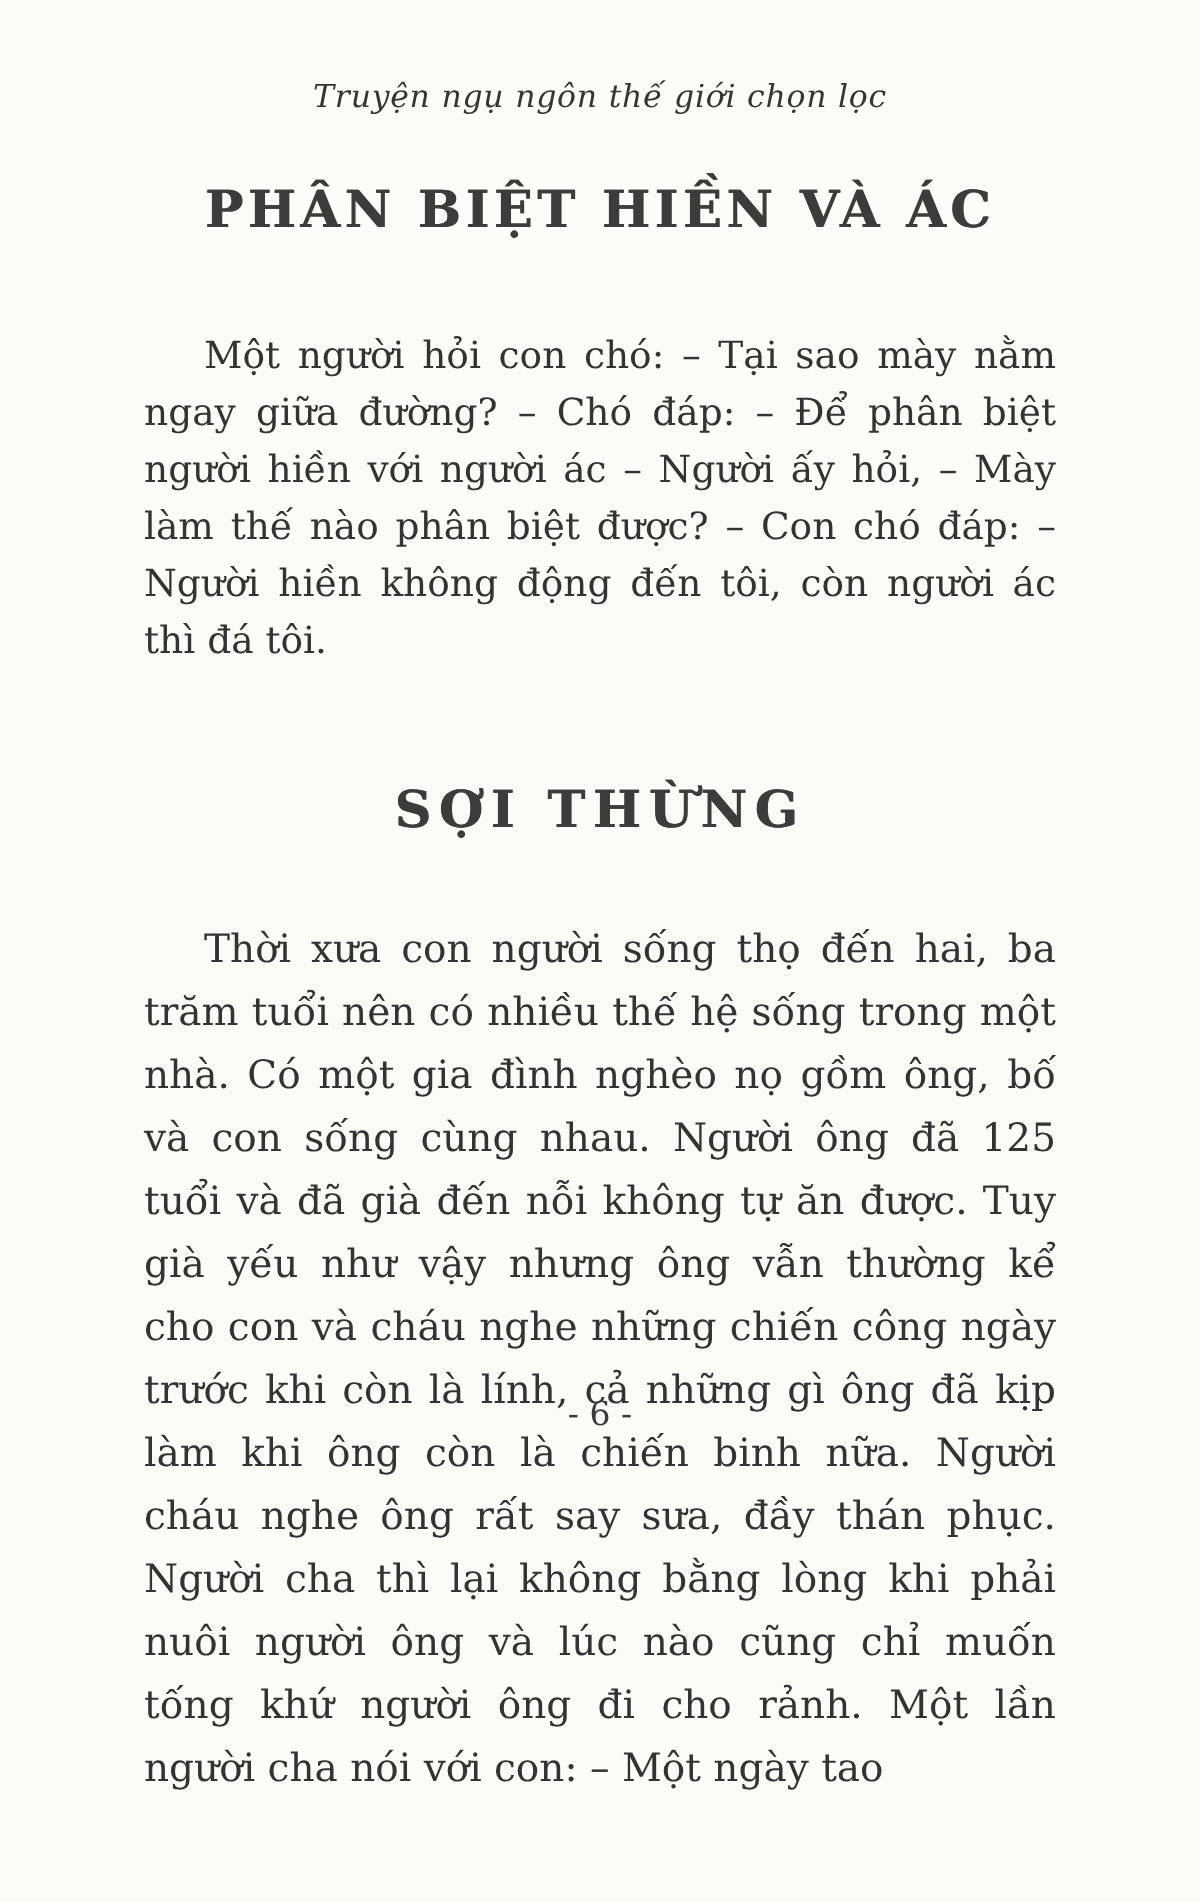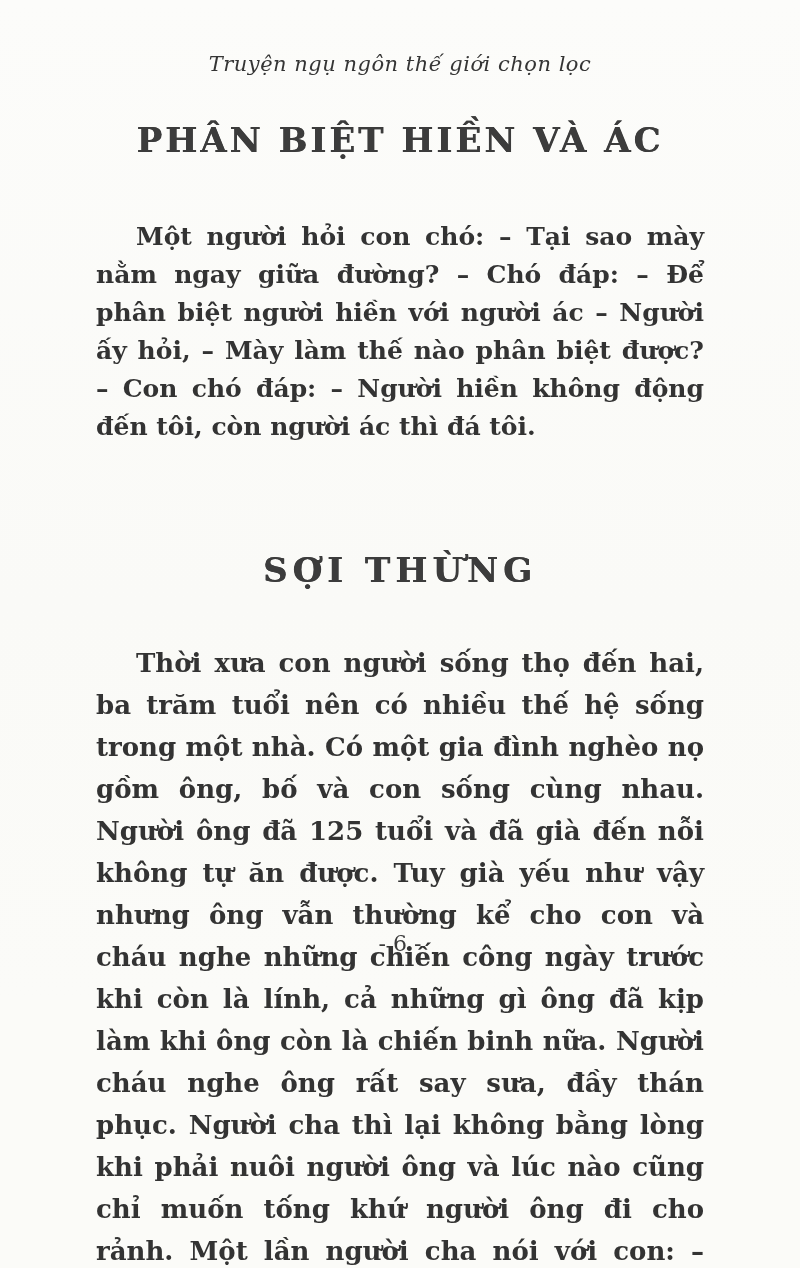--- a/index.html
+++ b/index.html
@@ -36,29 +36,28 @@
     letter-spacing: 3px;
     color: #3c3c3c;
     margin: 0;
     font-family: "DejaVu Serif", "Liberation Serif", serif;
     text-shadow: 0.4px 0 0 #3c3c3c;
   }
   .story-title.first {
     margin-top: 44px;
   }
   .story-title.second {
-    margin-top: 104px;
+    margin-top: 74px;
     letter-spacing: 5px;
   }
   .body-text {
     margin: 0;
     text-align: justify;
     text-indent: 40px;
     color: #333333;
-    font-weight: bold;
   }
   .story-1-text {
     margin-top: 58px;
     font-size: 25px;
     line-height: 38px;
   }
   .story-2-text {
     margin-top: 52px;
     font-size: 26px;
     line-height: 42px;

